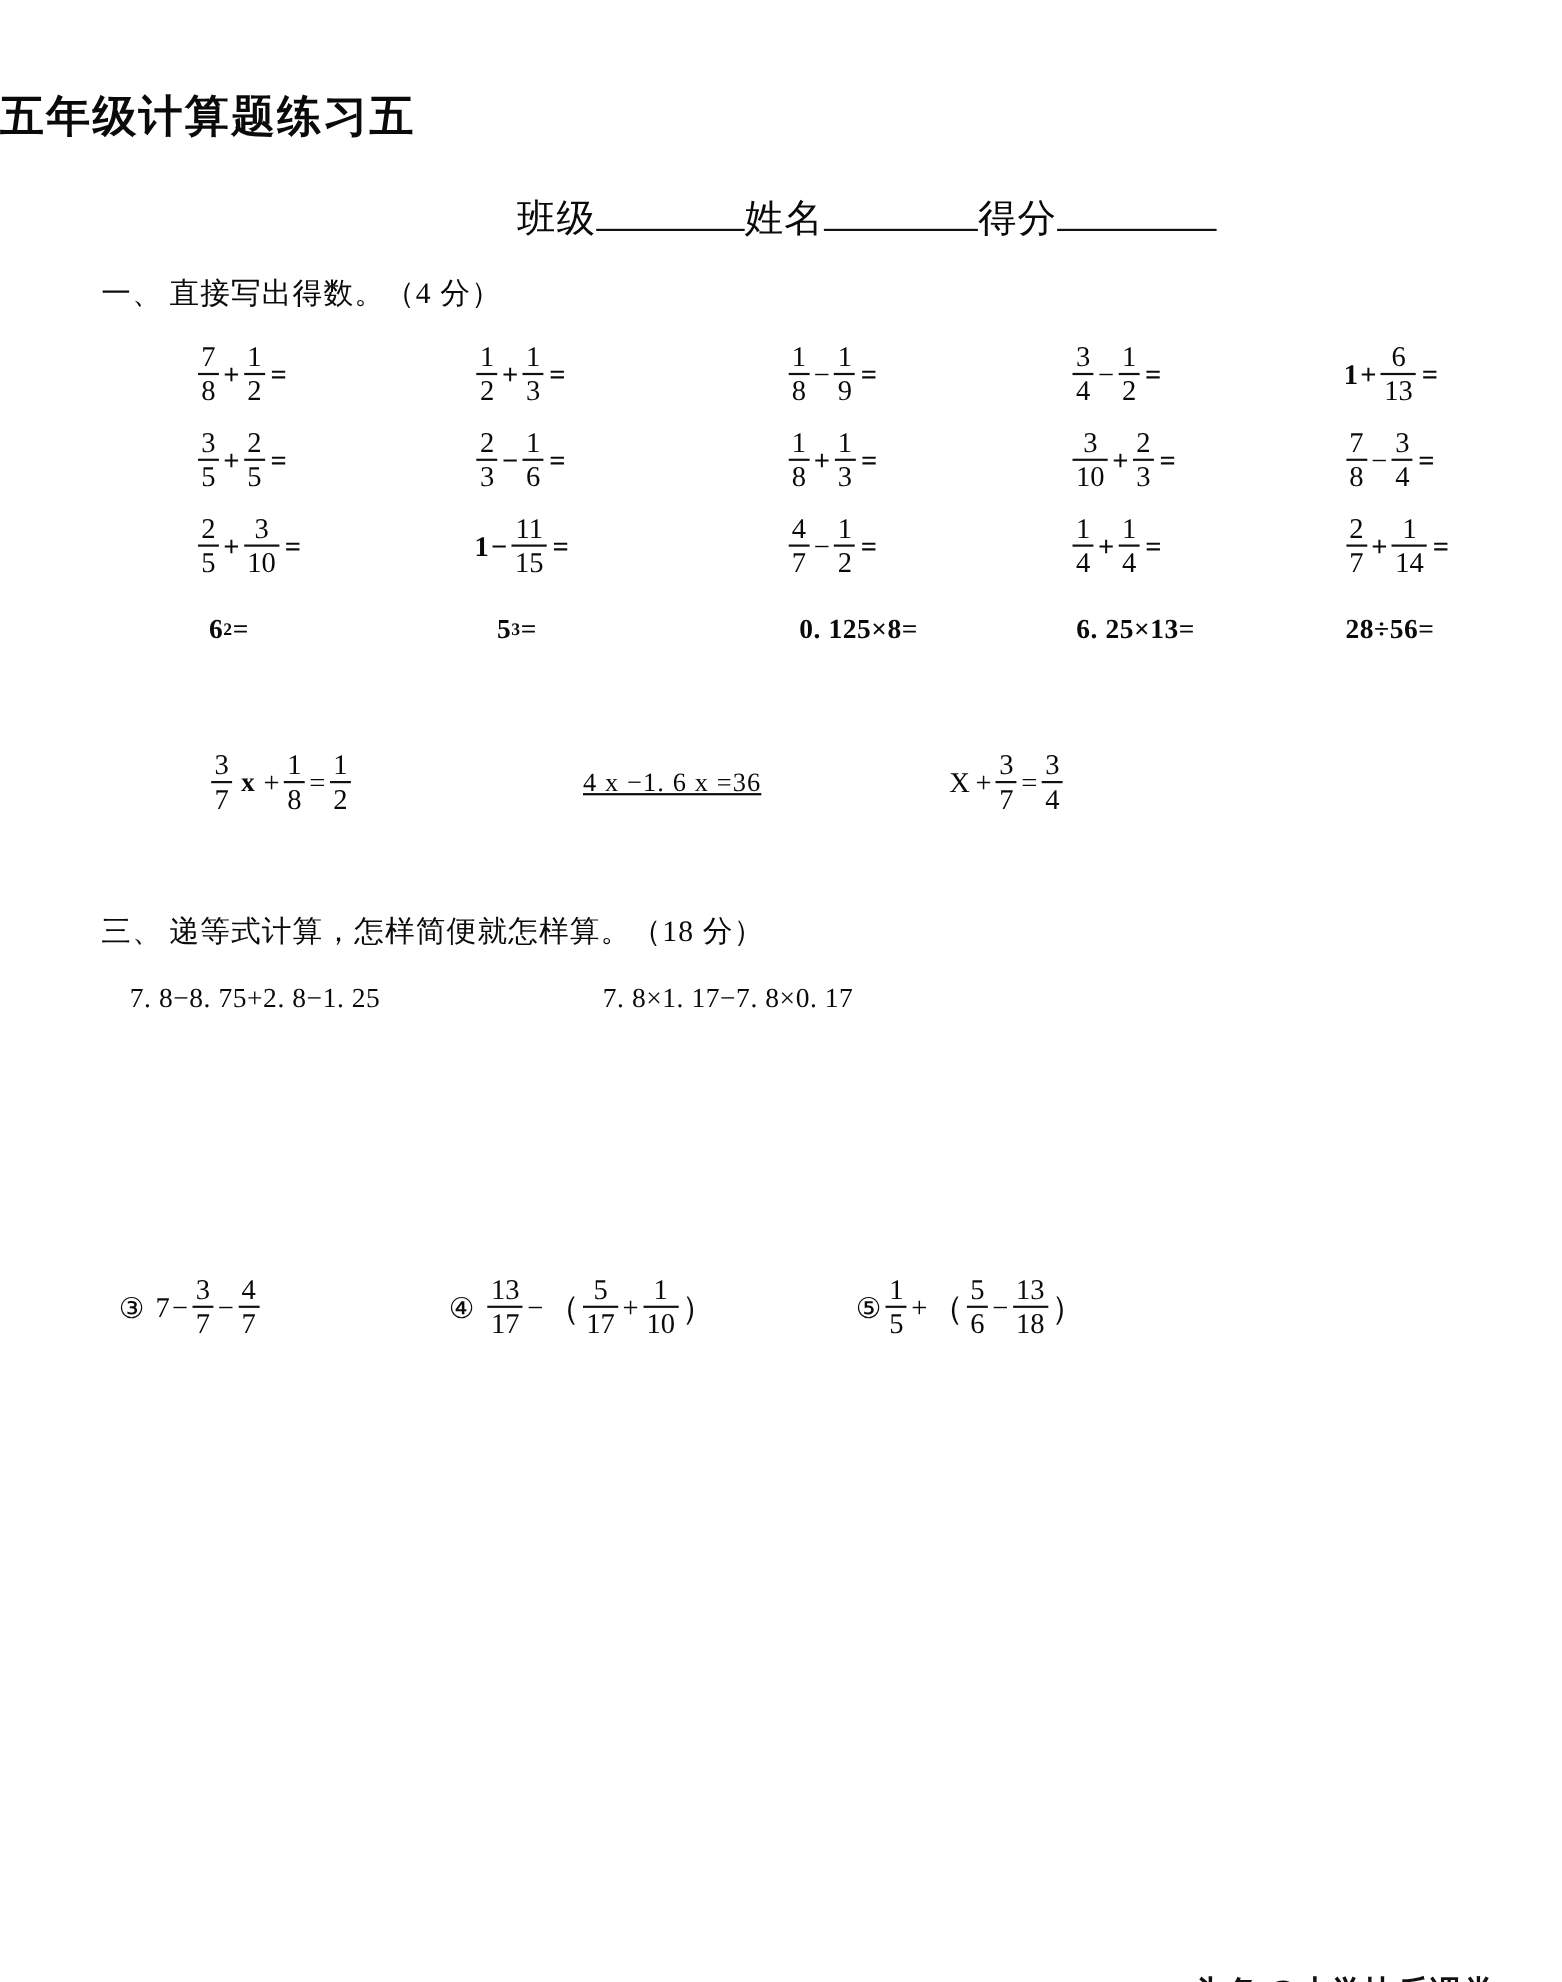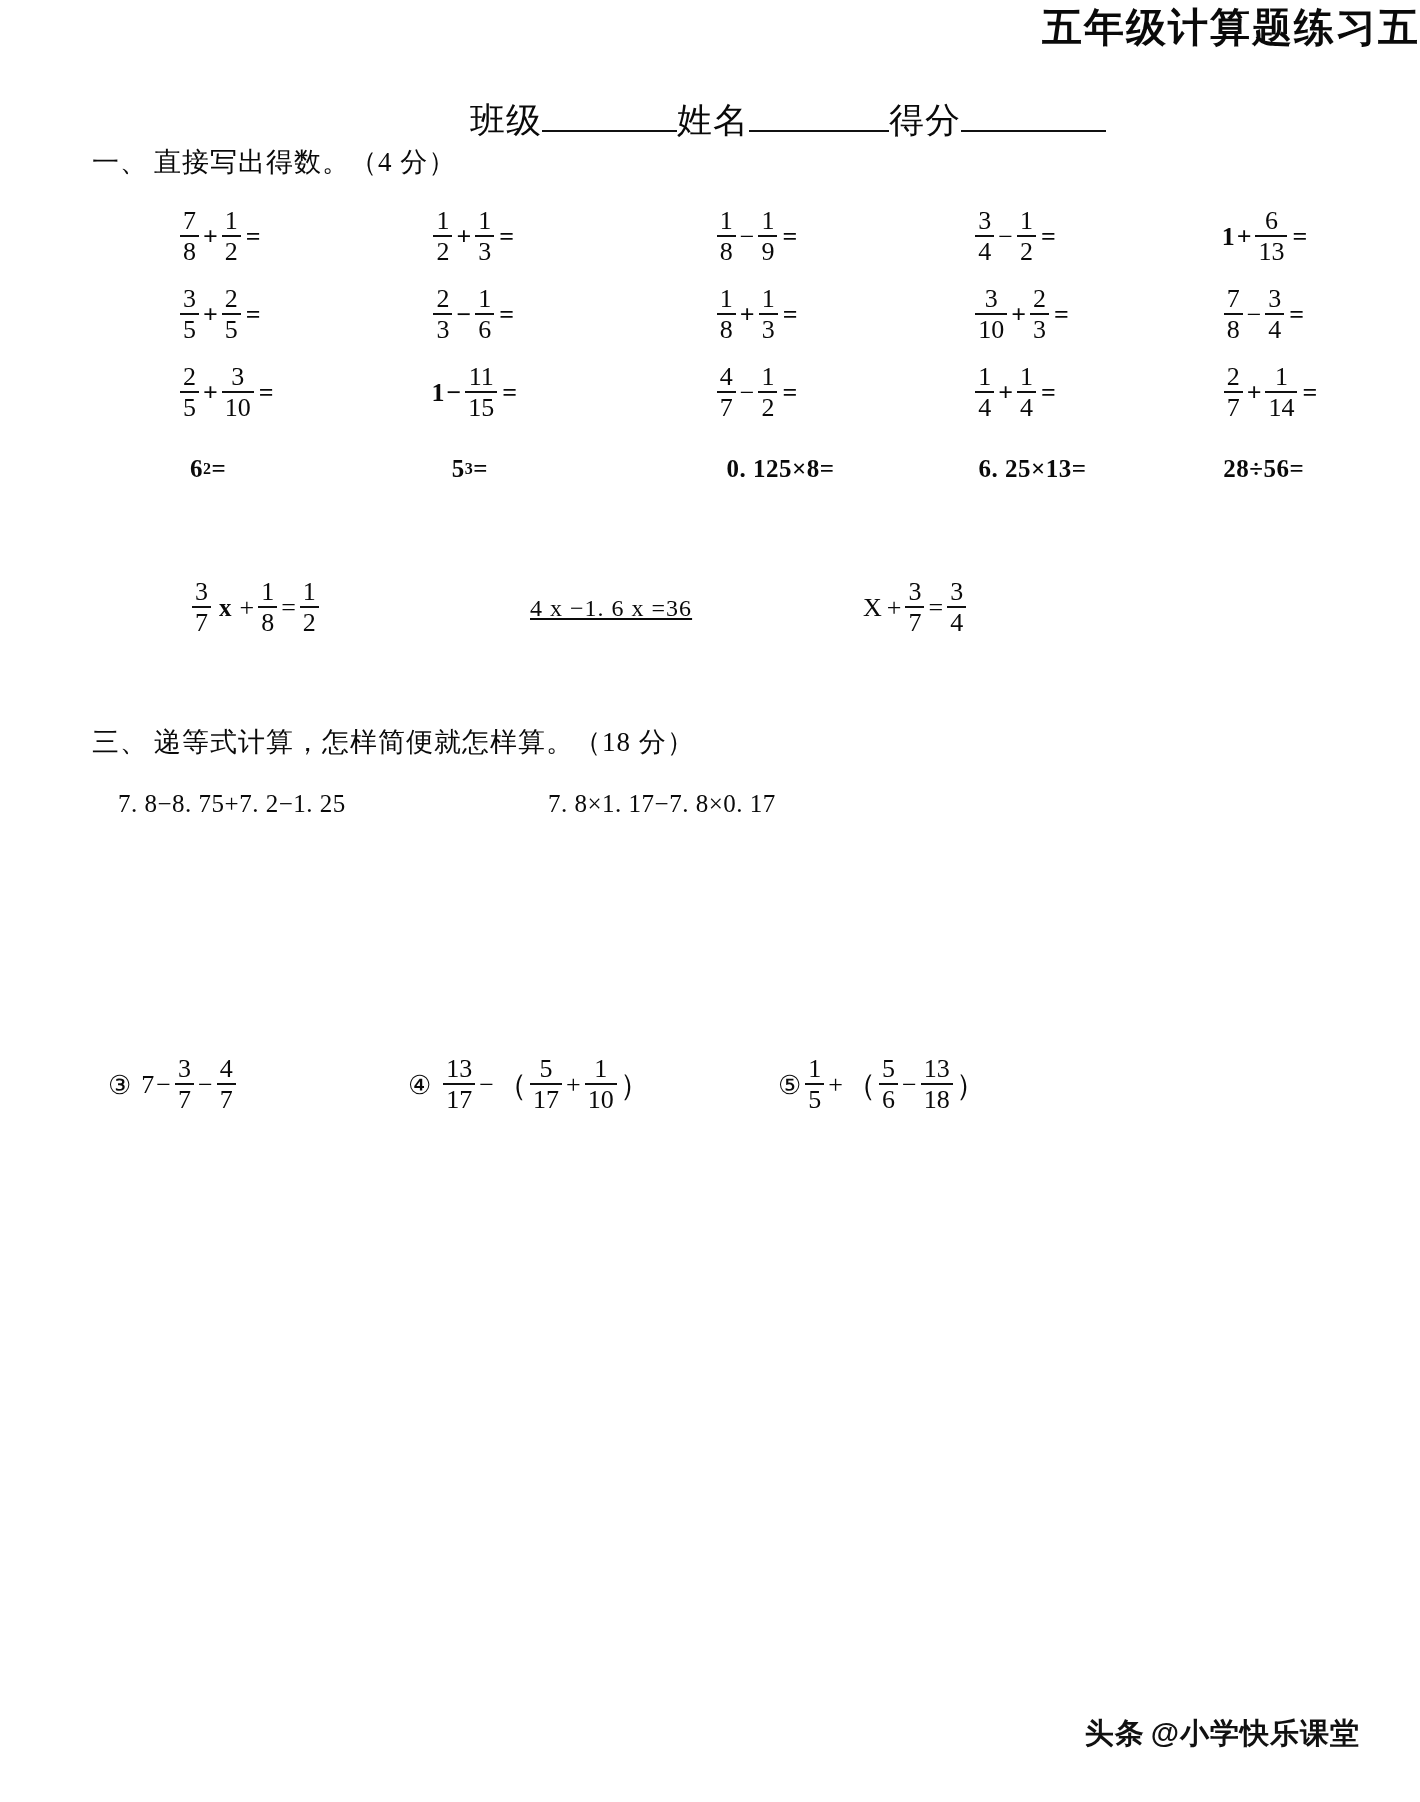--- a/index.html
+++ b/index.html
@@ -17,24 +17,25 @@
   }
   .page {
     position: relative;
     width: 1420px;
     height: 1802px;
     padding: 0;
   }
 
   
   .title {
-    text-align: right;
+    text-align: left;
     font-size: 40px;
     font-weight: bold;
     letter-spacing: 2px;
+    margin-top: 78px;
     font-family: "Liberation Serif", "DejaVu Serif", serif;
   }
 
   
   .info-line {
     margin-top: 42px;
     padding-left: 470px;
     font-size: 35px;
     letter-spacing: 1px;
     white-space: nowrap;
@@ -46,20 +47,21 @@
   }
   .blank-w1 { width: 135px; }
   .blank-w2 { width: 140px; }
   .blank-w3 { width: 145px; }
 
   
   .sec-head {
     font-size: 27px;
     letter-spacing: 1px;
     padding-left: 92px;
+    margin-top: 26px;
   }
   .sec-head .num { margin-right: 6px; }
 
   
   .frac {
     display: inline-block;
     vertical-align: middle;
     text-align: center;
     line-height: 1.04;
     font-size: 26px;
@@ -464,21 +466,21 @@
           <span class="den">4</span>
         </span>
     </div>
   </div>
 
   <div class="sec-head" style="margin-top:68px;">
     <span class="num">三、</span><span>递等式计算，怎样简便就怎样算。（18 分）</span>
   </div>
 
   <div class="calc-row">
-    <div class="ci">7. 8−8. 75+7. 2−1. 25</div>
+    <div class="ci">7. 8−8. 75+2. 8−1. 25</div>
     <div class="ci">7. 8×1. 17−7. 8×0. 17</div>
   </div>
 
   <div class="frac-row">
     <div class="fi f1">
       <span class="marker">③</span>
         <span class="whole" style="font-weight:normal;">7</span>
         <span class="op thin">−</span>
         <span class="frac">
           <span class="num">3</span>

